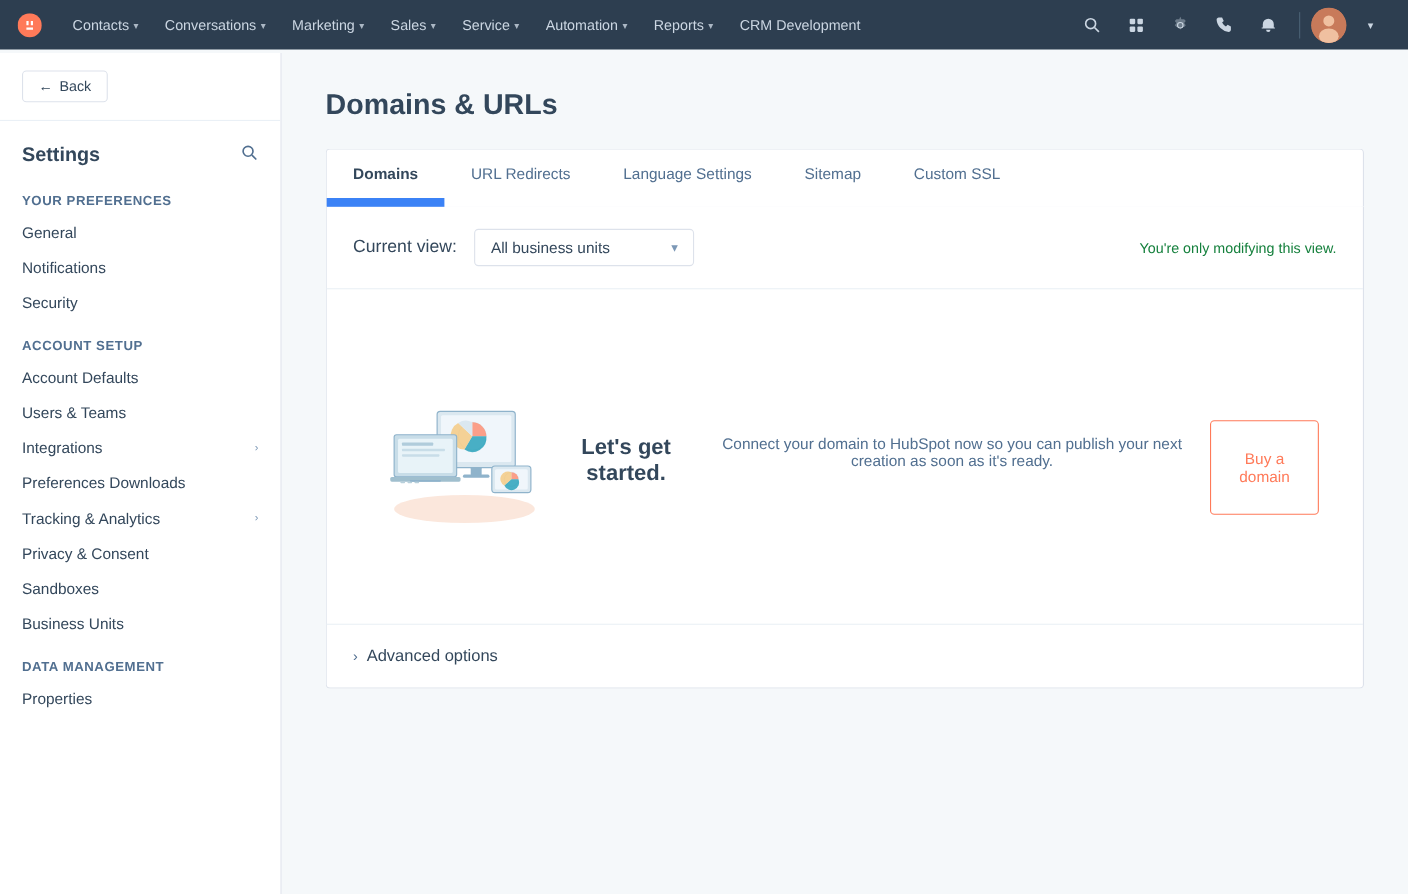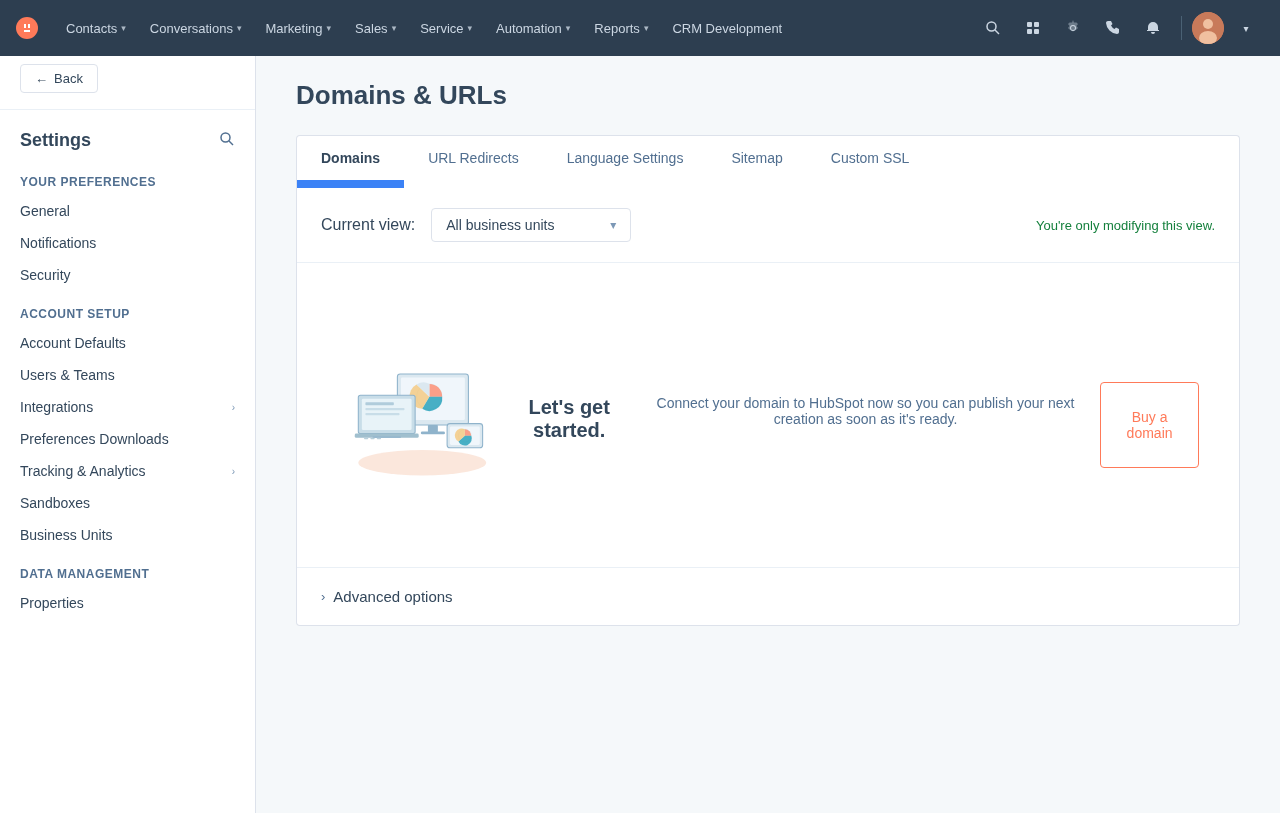--- a/index.html
+++ b/index.html
@@ -1,21 +1,21 @@
 <!DOCTYPE html>
 <html><head>
   <meta charset="utf-8">
   <style>
     * { box-sizing: border-box; margin: 0; padding: 0; }
     body { font-family: -apple-system, BlinkMacSystemFont, 'Segoe UI', Helvetica, Arial, sans-serif; font-size: 14px; background: #f5f8fa; color: #33475b; }
 
     
     .top-nav {
       background: #2d3e50;
-      height: 56px;
+      height: 45px;
       display: flex;
       padding: 0 16px;
       gap: 0;
       position: fixed;
       top: 0; left: 0; right: 0;
       z-index: 100;
     }
     .top-nav-logo {
       color: #ff7a59;
       font-size: 20px;
@@ -104,21 +104,21 @@
       border-radius: 4px;
       padding: 6px 14px;
       background: #fff;
       color: #33475b;
       cursor: pointer;
       font-size: 13px;
     }
     .sidebar-header {
       padding: 20px 20px 8px;
       display: flex;
-      align-items: center;
+      align-items: flex-end;
       justify-content: space-between;
     }
     .sidebar-title {
       font-size: 18px;
       font-weight: 700;
       color: #33475b;
     }
     .sidebar-search-icon {
       color: #516f90;
       cursor: pointer;
@@ -418,20 +418,23 @@
     <div class="sidebar-item">
       <span>Integrations</span>
       <span class="sidebar-chevron">›</span>
     </div>
     <div class="sidebar-item">
       <span>Preferences Downloads</span>
     </div>
     <div class="sidebar-item">
       <span>Tracking &amp; Analytics</span>
       <span class="sidebar-chevron">›</span>
+    </div>
+    <div class="sidebar-item">
+      <span>Privacy &amp; Consent</span>
     </div>
     <div class="sidebar-item">
       <span>Sandboxes</span>
     </div>
     <div class="sidebar-item">
       <span>Business Units</span>
     </div>
 
     <div class="sidebar-section-label">Data Management</div>
     <div class="sidebar-item">

